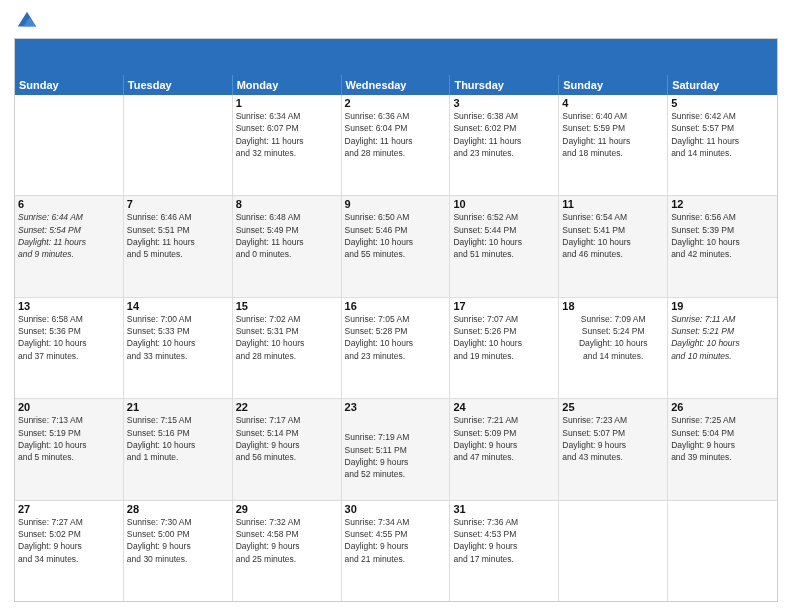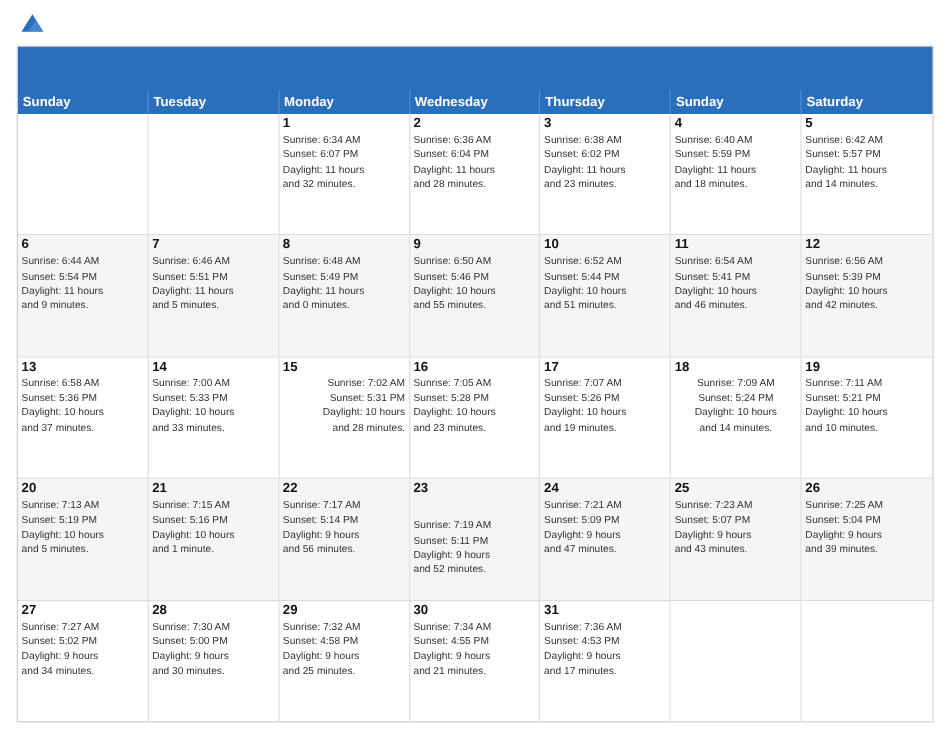--- a/index.html
+++ b/index.html
@@ -180,21 +180,21 @@
             <div class="day-num">5</div>
             <div class="day-info" style="white-space: pre-line;">Sunrise: 6:42 AM
 Sunset: 5:57 PM
 Daylight: 11 hours
 and 14 minutes.</div>
           </div>
         </div>
         <div class="cal-week">
           <div class="cal-cell alt-bg">
             <div class="day-num">6</div>
-            <div class="day-info" style="white-space: pre-line;">Sunrise: 6:44 AM
+            <div class="day-info" style="white-space: pre-line; font-style: italic;">Sunrise: 6:44 AM
 Sunset: 5:54 PM
 Daylight: 11 hours
 and 9 minutes.</div>
           </div>
           <div class="cal-cell alt-bg">
             <div class="day-num">7</div>
             <div class="day-info" style="white-space: pre-line;">Sunrise: 6:46 AM
 Sunset: 5:51 PM
 Daylight: 11 hours
 and 5 minutes.</div>
@@ -245,21 +245,21 @@
           </div>
           <div class="cal-cell">
             <div class="day-num">14</div>
             <div class="day-info" style="white-space: pre-line;">Sunrise: 7:00 AM
 Sunset: 5:33 PM
 Daylight: 10 hours
 and 33 minutes.</div>
           </div>
           <div class="cal-cell">
             <div class="day-num">15</div>
-            <div class="day-info" style="white-space: pre-line; text-align: right;">Sunrise: 7:02 AM
+            <div class="day-info" style="white-space: pre-line;">Sunrise: 7:02 AM
 Sunset: 5:31 PM
 Daylight: 10 hours
 and 28 minutes.</div>
           </div>
           <div class="cal-cell">
             <div class="day-num">16</div>
             <div class="day-info" style="white-space: pre-line;">Sunrise: 7:05 AM
 Sunset: 5:28 PM
 Daylight: 10 hours
 and 23 minutes.</div>
@@ -273,21 +273,21 @@
           </div>
           <div class="cal-cell">
             <div class="day-num">18</div>
             <div class="day-info" style="white-space: pre-line; text-align: center;">Sunrise: 7:09 AM
 Sunset: 5:24 PM
 Daylight: 10 hours
 and 14 minutes.</div>
           </div>
           <div class="cal-cell">
             <div class="day-num">19</div>
-            <div class="day-info" style="white-space: pre-line;">Sunrise: 7:11 AM
+            <div class="day-info" style="white-space: pre-line; font-style: italic;">Sunrise: 7:11 AM
 Sunset: 5:21 PM
 Daylight: 10 hours
 and 10 minutes.</div>
           </div>
         </div>
         <div class="cal-week">
           <div class="cal-cell alt-bg">
             <div class="day-num">20</div>
             <div class="day-info" style="white-space: pre-line;">Sunrise: 7:13 AM
 Sunset: 5:19 PM

